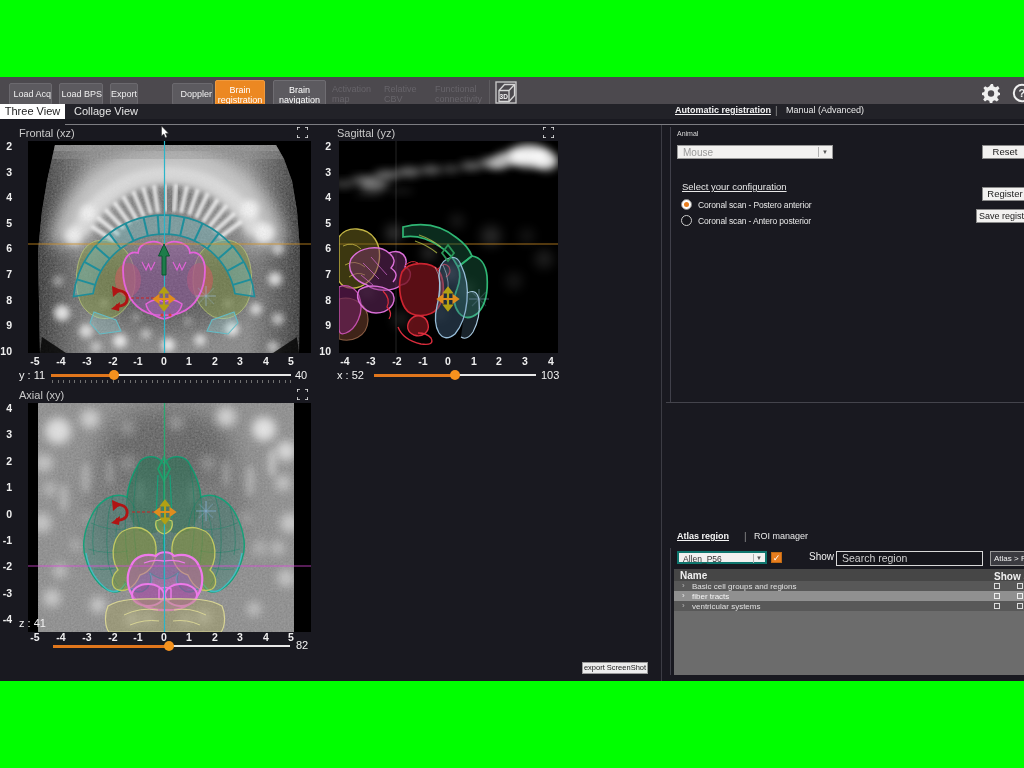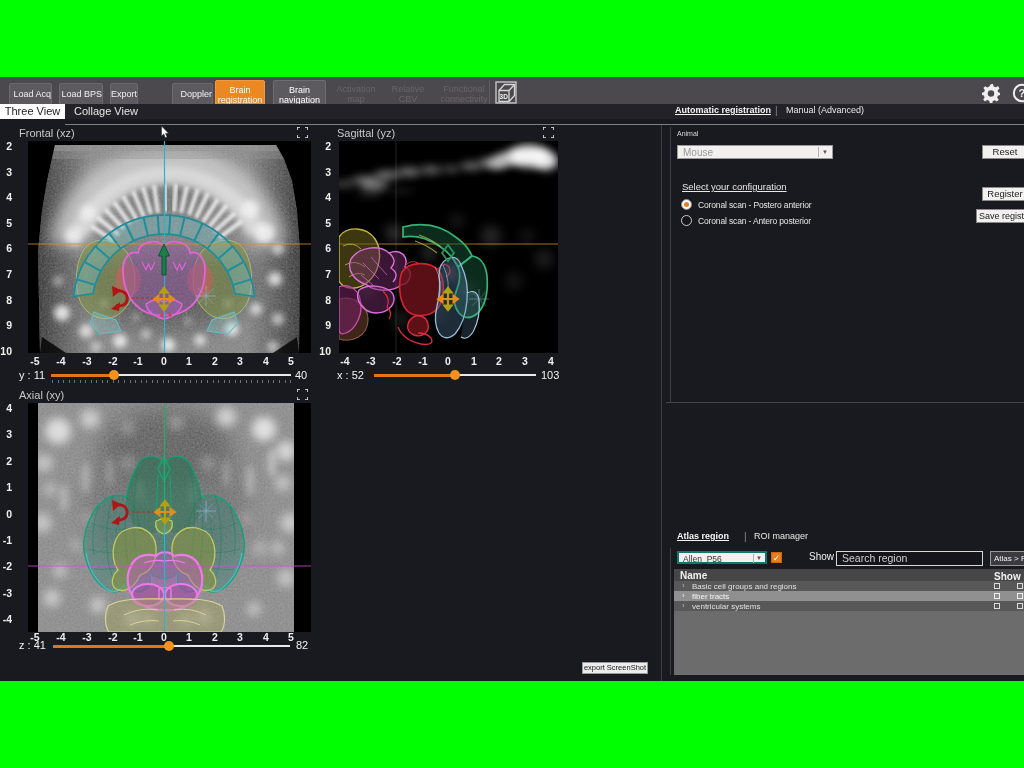--- a/index.html
+++ b/index.html
@@ -4,21 +4,21 @@
 <style>
 * { margin:0; padding:0; box-sizing:border-box; }
 html,body { width:1024px; height:768px; background:#00ff00; overflow:hidden; }
 body { font-family:"Liberation Sans", sans-serif; position:relative; }
 .abs { position:absolute; }
 #app { position:absolute; left:0; top:77px; width:1024px; height:604px; background:#191920; overflow:hidden; }
 
 #toolbar { position:absolute; left:0; top:0; width:1024px; height:33px; background:#4c494e; }
 .tbtn { position:absolute; top:6px; height:22px; background:#5c5a5f; border:1px solid #6b696e; border-radius:2px; color:#f0f0f0; font-size:9px; text-align:right; line-height:20px; }
 .tbtn2 { position:absolute; top:3px; height:27px; border-radius:2px; color:#fff; font-size:9px; text-align:center; line-height:10px; padding-top:4px; }
-.tdis { position:absolute; top:3px; height:27px; color:#67646a; font-size:9px; text-align:center; line-height:10px; padding-top:4px; }
+.tdis { position:absolute; top:3px; height:27px; color:#67646a; font-size:9px; line-height:10px; padding-top:4px; }
 
 #tabrow { position:absolute; left:0; top:27px; width:1024px; height:15px; background:#222228; }
 
 .ptitle { position:absolute; color:#c9c9c9; font-size:11px; }
 .fsicon { position:absolute; width:11px; height:11px; }
 .axlab { position:absolute; color:#efefef; font-size:10.5px; font-weight:700; text-align:center; }
 .aylab { position:absolute; color:#efefef; font-size:10.5px; font-weight:700; text-align:right; width:16px; }
 .slab { position:absolute; color:#f2f2f2; font-size:11px; }
 
 .wbtn { position:absolute; background:#f2f1f0; border:1px solid #8a8a8a; color:#1a1a1a; font-size:9.5px; text-align:center; }
@@ -542,21 +542,21 @@
   <div class="axlab" style="left:49px;top:554px;width:24px;">-4</div>
   <div class="axlab" style="left:75px;top:554px;width:24px;">-3</div>
   <div class="axlab" style="left:101px;top:554px;width:24px;">-2</div>
   <div class="axlab" style="left:126px;top:554px;width:24px;">-1</div>
   <div class="axlab" style="left:152px;top:554px;width:24px;">0</div>
   <div class="axlab" style="left:177px;top:554px;width:24px;">1</div>
   <div class="axlab" style="left:203px;top:554px;width:24px;">2</div>
   <div class="axlab" style="left:228px;top:554px;width:24px;">3</div>
   <div class="axlab" style="left:254px;top:554px;width:24px;">4</div>
   <div class="axlab" style="left:279px;top:554px;width:24px;">5</div>
-  <div class="slab" style="left:19px;top:562px;text-align:center;">z : 41</div>
+  <div class="slab" style="left:19px;top:540px;text-align:center;">z : 41</div>
   <div class="abs" style="left:53px;top:568px;width:237px;height:2px;background:#e8e8e8;"></div>
   <div class="abs" style="left:53px;top:567.5px;width:116px;height:3px;background:#e0761c;"></div>
   <div class="abs" style="left:164px;top:564px;width:10px;height:10px;border-radius:50%;background:#f5921e;"></div>
   <div class="slab" style="left:296px;top:562px;">82</div>
     </div>
 
   <div id="rightpanel">
     <div class="rtext" style="left:677px;top:53px;font-size:7px;color:#d8d8d8;">Animal</div>
     <div class="abs" style="left:677px;top:68px;width:156px;height:14px;background:#f2f1f0;border:1px solid #9a9a9a;">
       <span class="abs" style="left:5px;top:1px;color:#9a9a9a;font-size:10px;">Mouse</span>

